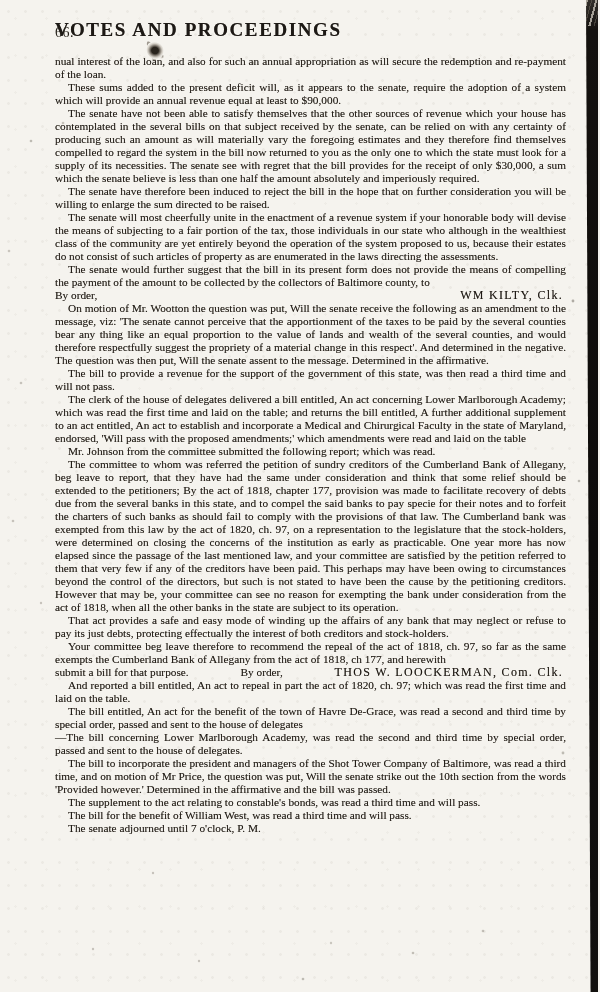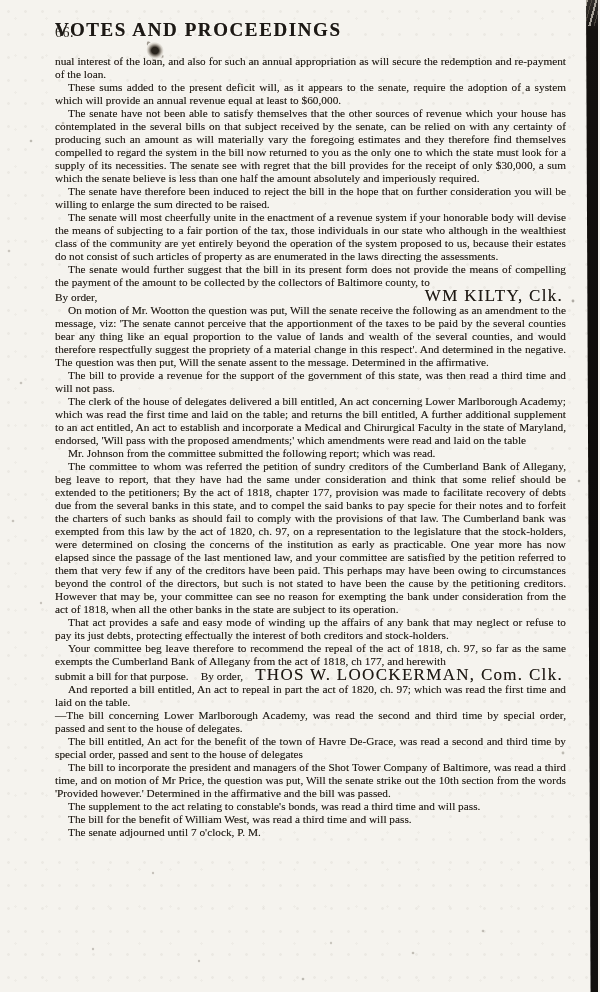--- a/index.html
+++ b/index.html
@@ -44,21 +44,21 @@
   .para{margin:0;text-indent:13px;}
   .para.flush{text-indent:0;}
   .attrib-line{
     display:flex;justify-content:space-between;align-items:baseline;
     padding-right:3px;
   }
   .attrib-left{white-space:nowrap;}
   .attrib-by{white-space:nowrap;}
   .attrib-name{
     white-space:nowrap;
-    font-size:17px;letter-spacing:1.3px;color:#1d1813;
+    font-size:12px;letter-spacing:1.3px;color:#1d1813;
   }
   .scan-bar{
     position:absolute;left:586px;top:0;width:12px;height:992px;
     background:linear-gradient(to bottom,#34302b 0%, #14110e 3%, #0d0b09 55%, #12100d 100%);
     clip-path:polygon(0% 0%, 100% 0%, 100% 100%, 38% 100%);
   }
   .scan-bar .curl{
     position:absolute;top:0;left:0;right:0;height:26px;
     background:repeating-linear-gradient(105deg,
       rgba(214,208,196,0.85) 0 2px, rgba(20,17,14,0) 2px 5px,
@@ -89,21 +89,21 @@
 
   <div class="header">
     <span class="page-number">66.</span>
     <span class="doc-title">VOTES AND PROCEEDINGS</span>
   </div>
 
   <div class="ink-blot"></div>
 
   <div class="doc-body">
       <p class="para flush"><span>nual interest of the loan, and also for such an annual appropriation as will secure the redemption and re-payment of the loan.</span></p>
-      <p class="para"><span>These sums added to the present deficit will, as it appears to the senate, require the adoption of a system which will provide an annual revenue equal at least to $60,000.</span></p>
+      <p class="para"><span>These sums added to the present deficit will, as it appears to the senate, require the adoption of a system which will provide an annual revenue equal at least to $90,000.</span></p>
       <p class="para"><span>The senate have not been able to satisfy themselves that the other sources of revenue which your house has contemplated in the several bills on that subject received by the senate, can be relied on with any certainty of producing such an amount as will materially vary the foregoing estimates and they therefore find themselves compelled to regard the system in the bill now returned to you as the only one to which the state must look for a supply of its necessities.  The senate see with regret that the bill provides for the receipt of only $30,000, a sum which the senate believe is less than one half the amount absolutely and imperiously required.</span></p>
       <p class="para"><span>The senate have therefore been induced to reject the bill in the hope that on further consideration you will be willing to enlarge the sum directed to be raised.</span></p>
       <p class="para"><span>The senate will most cheerfully unite in the enactment of a revenue system if your honorable body will devise the means of subjecting to a fair portion of the tax, those individuals in our state who although in the wealthiest class of the community are yet entirely beyond the operation of the system proposed to us, because their estates do not consist of such articles of property as are enumerated in the laws directing the assessments.</span></p>
       <p class="para"><span>The senate would further suggest that the bill in its present form does not provide the means of compelling the payment of the amount to be collected by the collectors of Baltimore county, to</span></p>
       <div class="attrib-line">
         <span class="attrib-by">By order,</span>
         <span class="attrib-name">WM KILTY, Clk.</span>
       </div>
       <p class="para"><span>On motion of Mr. Wootton the question was put, Will the senate receive the following as an amendment to the message, viz: 'The senate cannot perceive that the apportionment of the taxes to be paid by the several counties bear any thing like an equal proportion to the value of lands and wealth of the several counties, and would therefore respectfully suggest the propriety of a material change in this respect'.  And determined in the negative.  The question was then put, Will the senate assent to the message.  Determined in the affirmative.</span></p>
       <p class="para"><span>The bill to provide a revenue for the support of the government of this state, was then read a third time and will not pass.</span></p>
@@ -111,22 +111,22 @@
       <p class="para"><span>Mr. Johnson from the committee submitted the following report; which was read.</span></p>
       <p class="para"><span>The committee to whom was referred the petition of sundry creditors of the Cumberland Bank of Allegany, beg leave to report, that they have had the same under consideration and think that some relief should be extended to the petitioners;  By the act of 1818, chapter 177, provision was made to facilitate recovery of debts due from the several banks in this state, and to compel the said banks to pay specie for their notes and to forfeit the charters of such banks as should fail to comply with the provisions of that law.  The Cumberland bank was exempted from this law by the act of 1820, ch. 97, on a representation to the legislature that the stock-holders, were determined on closing the concerns of the institution as early as practicable.  One year more has now elapsed since the passage of the last mentioned law, and your committee are satisfied by the petition referred to them that very few if any of the creditors have been paid.  This perhaps may have been owing to circumstances beyond the control of the directors, but such is not stated to have been the cause by the petitioning creditors.  However that may be, your committee can see no reason for exempting the bank under consideration from the act of 1818, when all the other banks in the state are subject to its operation.</span></p>
       <p class="para"><span>That act provides a safe and easy mode of winding up the affairs of any bank that may neglect or refuse to pay its just debts, protecting effectually the interest of both creditors and stock-holders.</span></p>
       <p class="para"><span>Your committee beg leave therefore to recommend the repeal of the act of 1818, ch. 97, so far as the same exempts the Cumberland Bank of Allegany from the act of 1818, ch 177, and herewith</span></p>
       <div class="attrib-line">
         <span class="attrib-left">submit a bill for that purpose.</span>
         <span class="attrib-by">By order,</span>
         <span class="attrib-name">THOS W. LOOCKERMAN, Com. Clk.</span>
       </div>
       <p class="para"><span>And reported a bill entitled, An act to repeal in part the act of 1820, ch. 97; which was read the first time and laid on the table.</span></p>
+      <p class="para"><span>The bill entitled, An act for the benefit of the town of Havre De-Grace, was read a second and third time by special order, passed and sent to the house of delegates</span></p>
       <p class="para flush"><span>—The bill concerning Lower Marlborough Academy, was read the second and third time by special order, passed and sent to the house of delegates.</span></p>
-      <p class="para"><span>The bill entitled, An act for the benefit of the town of Havre De-Grace, was read a second and third time by special order, passed and sent to the house of delegates</span></p>
       <p class="para"><span>The bill to incorporate the president and managers of the Shot Tower Company of Baltimore, was read a third time, and on motion of Mr Price, the question was put, Will the senate strike out the 10th section from the words 'Provided however.'  Determined in the affirmative and the bill was passed.</span></p>
       <p class="para"><span>The supplement to the act relating to constable's bonds, was read a third time and will pass.</span></p>
       <p class="para"><span>The bill for the benefit of William West, was read a third time and will pass.</span></p>
       <p class="para"><span>The senate adjourned until 7 o'clock, P. M.</span></p>
     </div>
 
   <div class="scan-bar">
     <div class="curl"></div>
   </div>
 </div>

